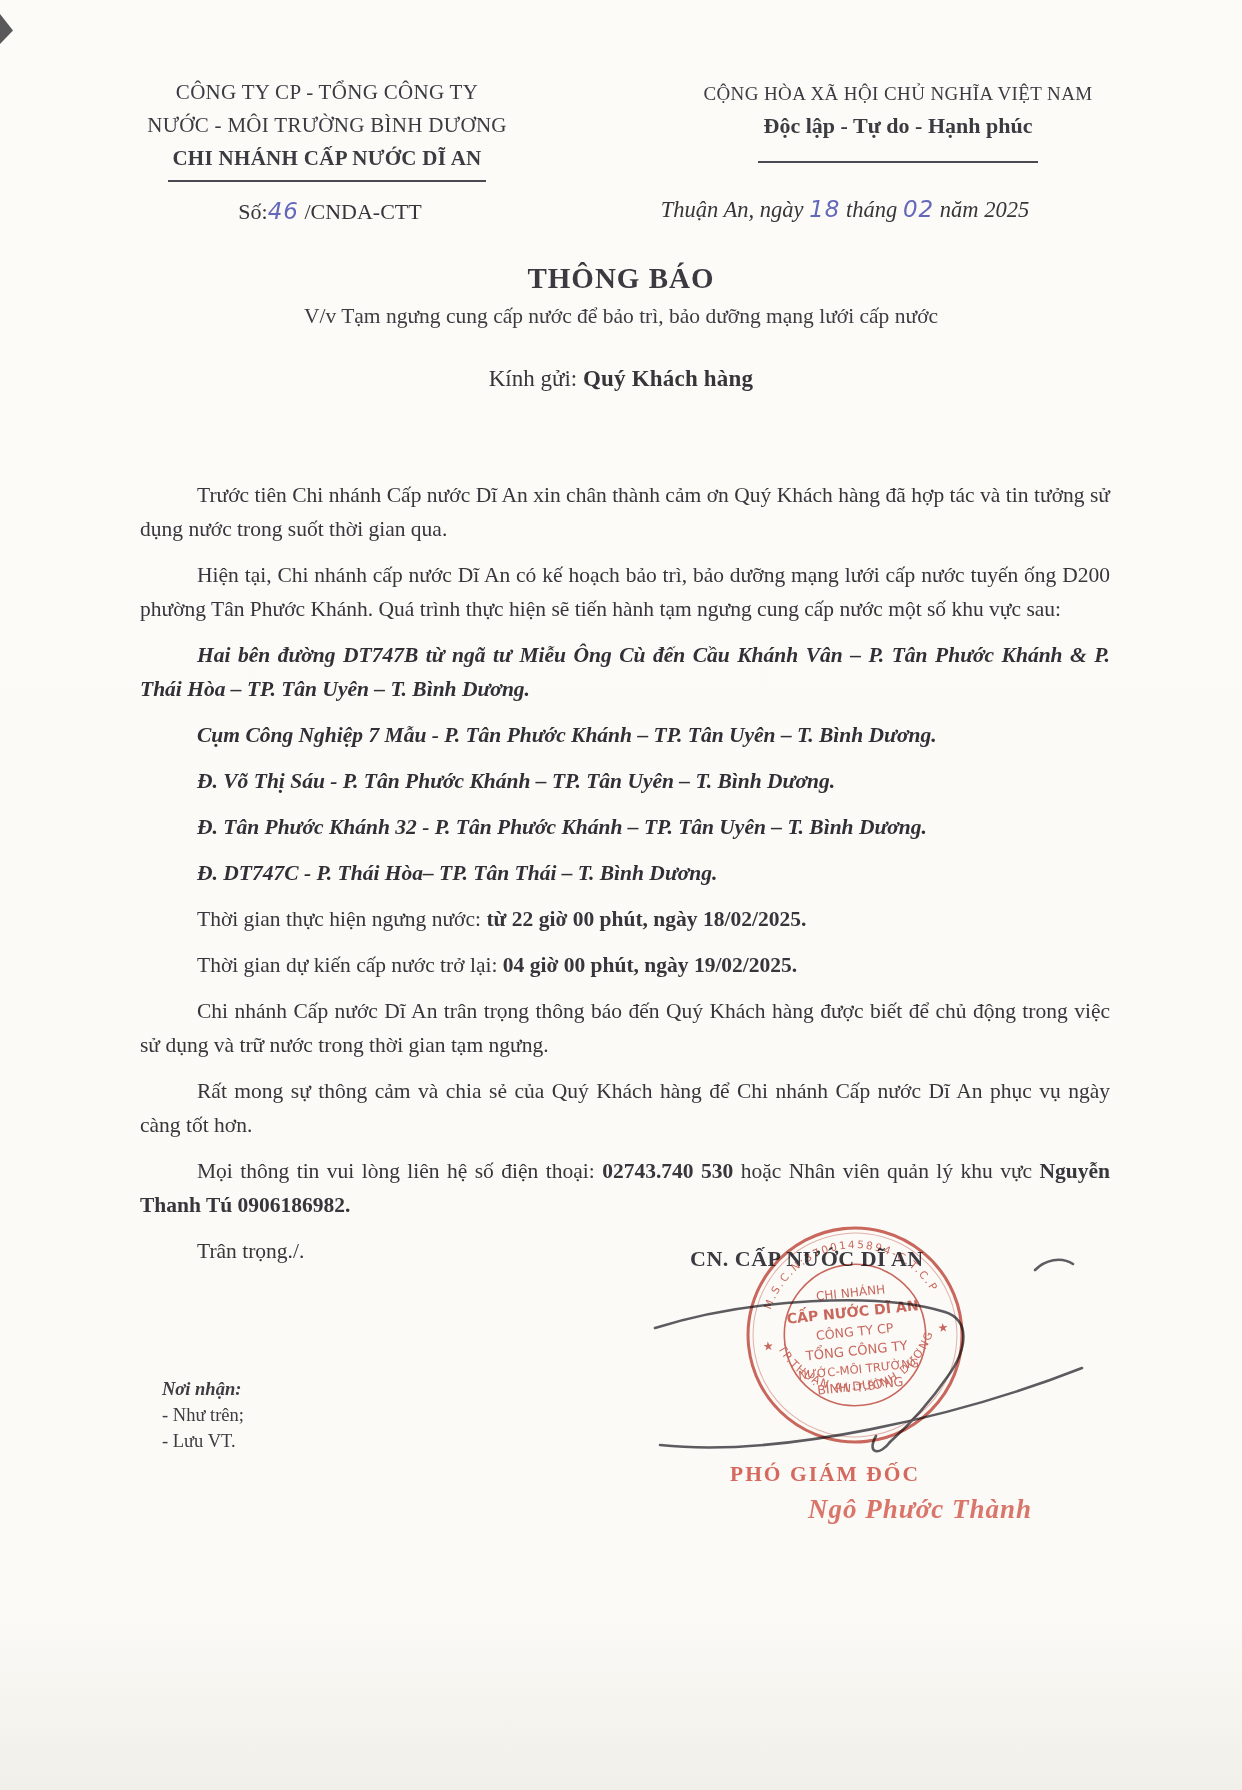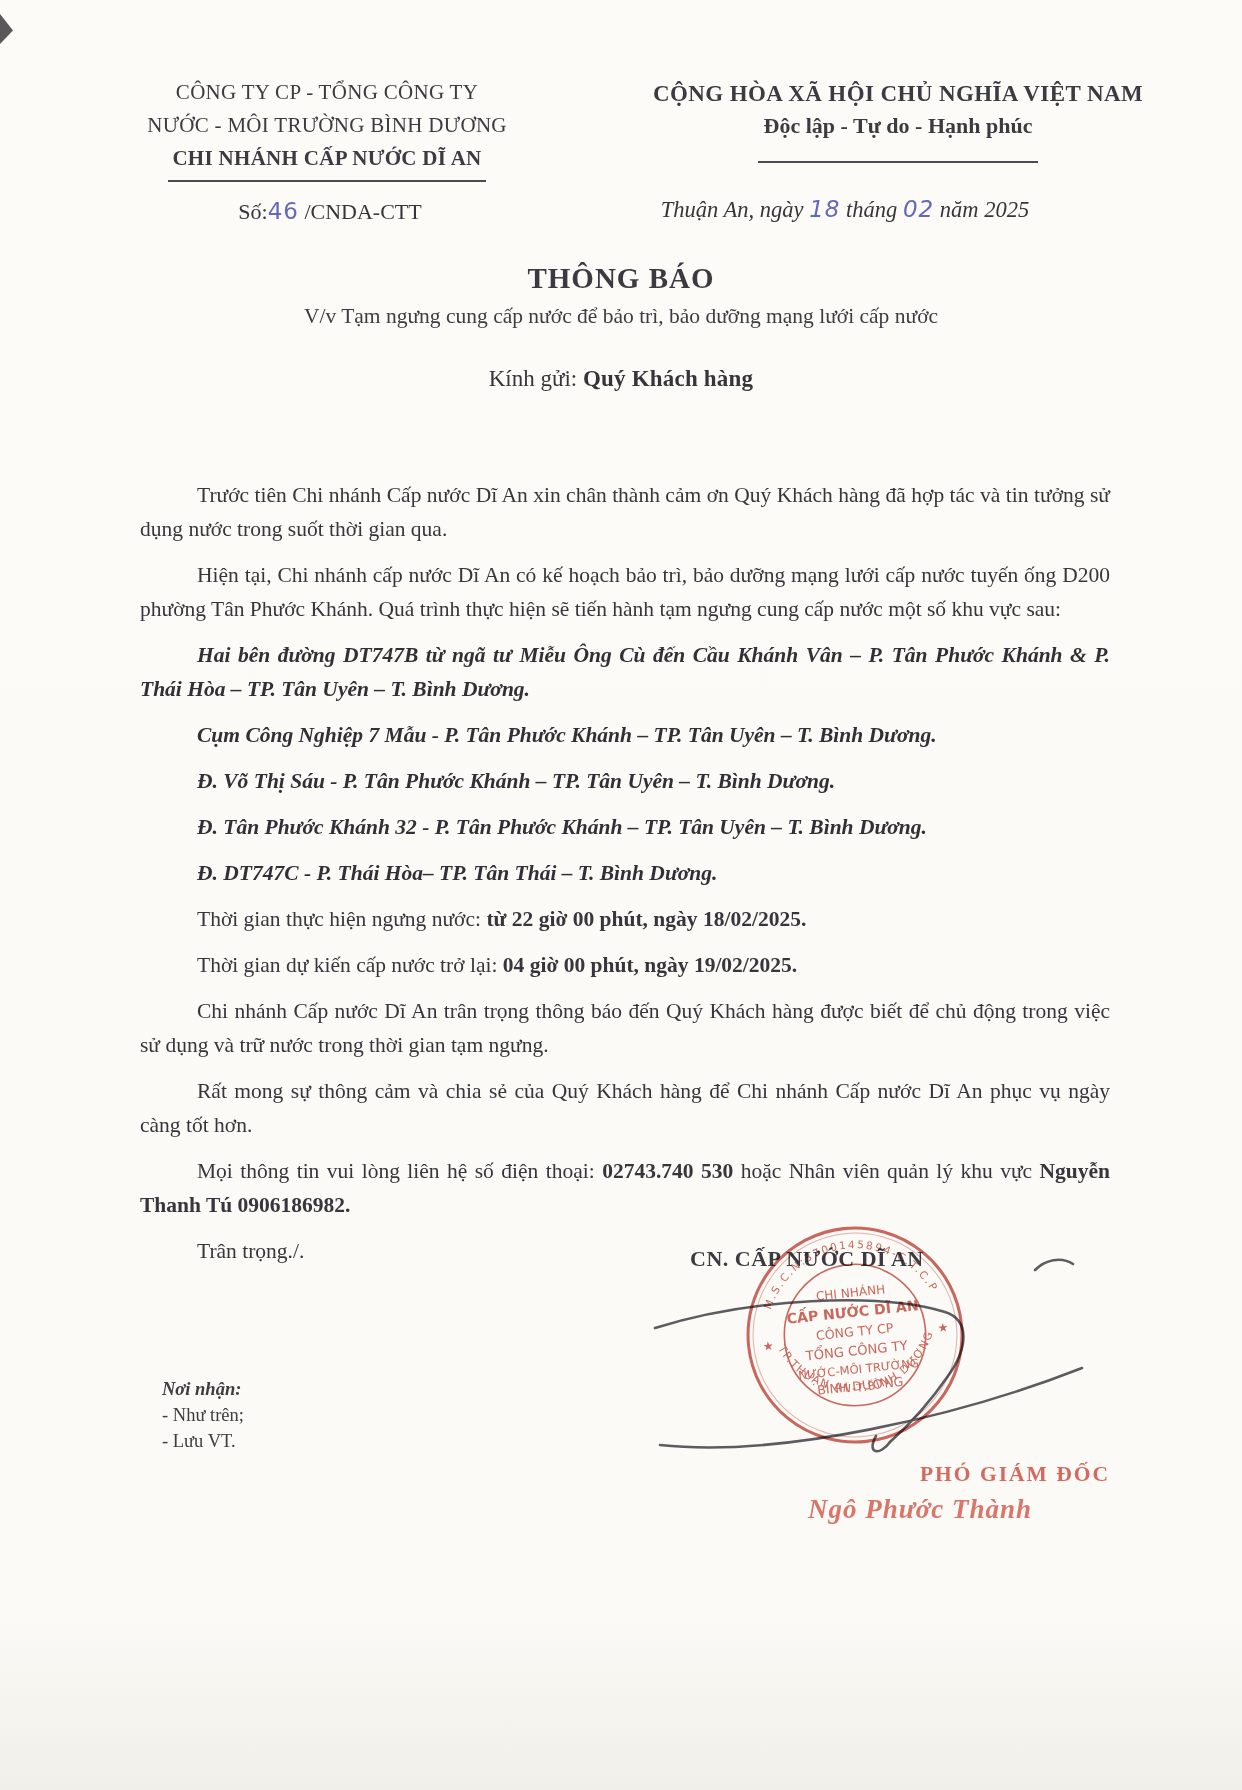--- a/index.html
+++ b/index.html
@@ -12,42 +12,42 @@
     font-family:"Liberation Serif", serif;
     color:#35353a;
     overflow:hidden;
   }
   .corner-mark{position:absolute;top:14px;left:0;width:13px;height:30px;background:#3c3c40;clip-path:polygon(0 0,100% 55%,0 100%);opacity:.85;}
 
   
   .hdr-left{position:absolute;top:76px;left:112px;width:430px;text-align:center;font-size:21px;line-height:33px;letter-spacing:.3px;color:#3b3b42;}
   .hdr-left .org-branch{font-weight:bold;display:inline-block;padding:0 4px 5px 4px;border-bottom:2px solid #4a4a52;}
   .hdr-right{position:absolute;top:78px;left:608px;width:580px;text-align:center;color:#3b3b42;}
-  .hdr-right .nation{font-weight:bold;font-size:23px;letter-spacing:.4px;line-height:32px;}
+  .hdr-right .nation{font-weight:normal;font-size:19px;letter-spacing:.4px;line-height:32px;}
   .hdr-right .motto{font-weight:bold;font-size:22px;display:inline-block;margin-top:3px;padding:0 6px 22px 6px;border-bottom:2px solid #4a4a52;}
 
   .ref-line{position:absolute;top:198px;left:150px;width:360px;text-align:center;font-size:22px;}
   .date-line{position:absolute;top:196px;left:600px;width:490px;text-align:center;font-style:italic;font-size:22.5px;}
-  .hand{font-family:"DejaVu Sans", sans-serif;color:#6468bb;font-size:23px;letter-spacing:1px;}
+  .hand{font-family:"DejaVu Sans", sans-serif;font-style:italic;color:#6468bb;font-size:23px;letter-spacing:1px;}
 
   .doc-title{position:absolute;top:262px;left:0;width:100%;text-align:center;font-weight:bold;font-size:29px;letter-spacing:1px;color:#3a3a40;}
   .doc-subtitle{position:absolute;top:304px;left:0;width:100%;text-align:center;font-size:21.5px;color:#3c3c42;}
   .salutation{position:absolute;top:366px;left:0;width:100%;text-align:center;font-size:23px;}
   .salutation b{letter-spacing:.2px;}
 
   .body-text{position:absolute;top:478px;left:140px;width:970px;font-size:21.5px;line-height:34px;text-align:justify;color:#36363c;}
   .body-text p{ text-indent:57px; margin-bottom:12px; }
   .body-text p.area{ font-weight:bold; font-style:italic; color:#303036; }
   .body-text .b{ font-weight:bold; }
 
   
   .sig-org{position:absolute;top:1246px;left:690px;width:380px;text-align:left;font-weight:bold;font-size:22px;letter-spacing:.5px;color:#3a3a40;}
   .stamp{position:absolute;top:1224px;left:744px;width:222px;height:222px;transform:rotate(-6deg);mix-blend-mode:multiply;opacity:.88;}
   .sig-strokes{position:absolute;top:1240px;left:630px;width:480px;height:230px;mix-blend-mode:multiply;}
-  .sig-title{position:absolute;top:1462px;left:730px;width:380px;text-align:right;font-weight:bold;font-size:21.5px;letter-spacing:2px;color:#d5695d;}
+  .sig-title{position:absolute;top:1462px;left:730px;width:380px;text-align:left;font-weight:bold;font-size:21.5px;letter-spacing:2px;color:#d5695d;}
   .sig-name{position:absolute;top:1494px;left:730px;width:380px;text-align:center;font-weight:bold;font-style:italic;font-size:27px;letter-spacing:1px;color:#da756a;}
 
   .recipients{position:absolute;top:1376px;left:162px;font-size:18.5px;line-height:26px;color:#3c3c42;}
   .recipients .lbl{font-weight:bold;font-style:italic;}
 </style>
 </head>
 <body>
 
 <div class="page">
   <div class="corner-mark"></div>

